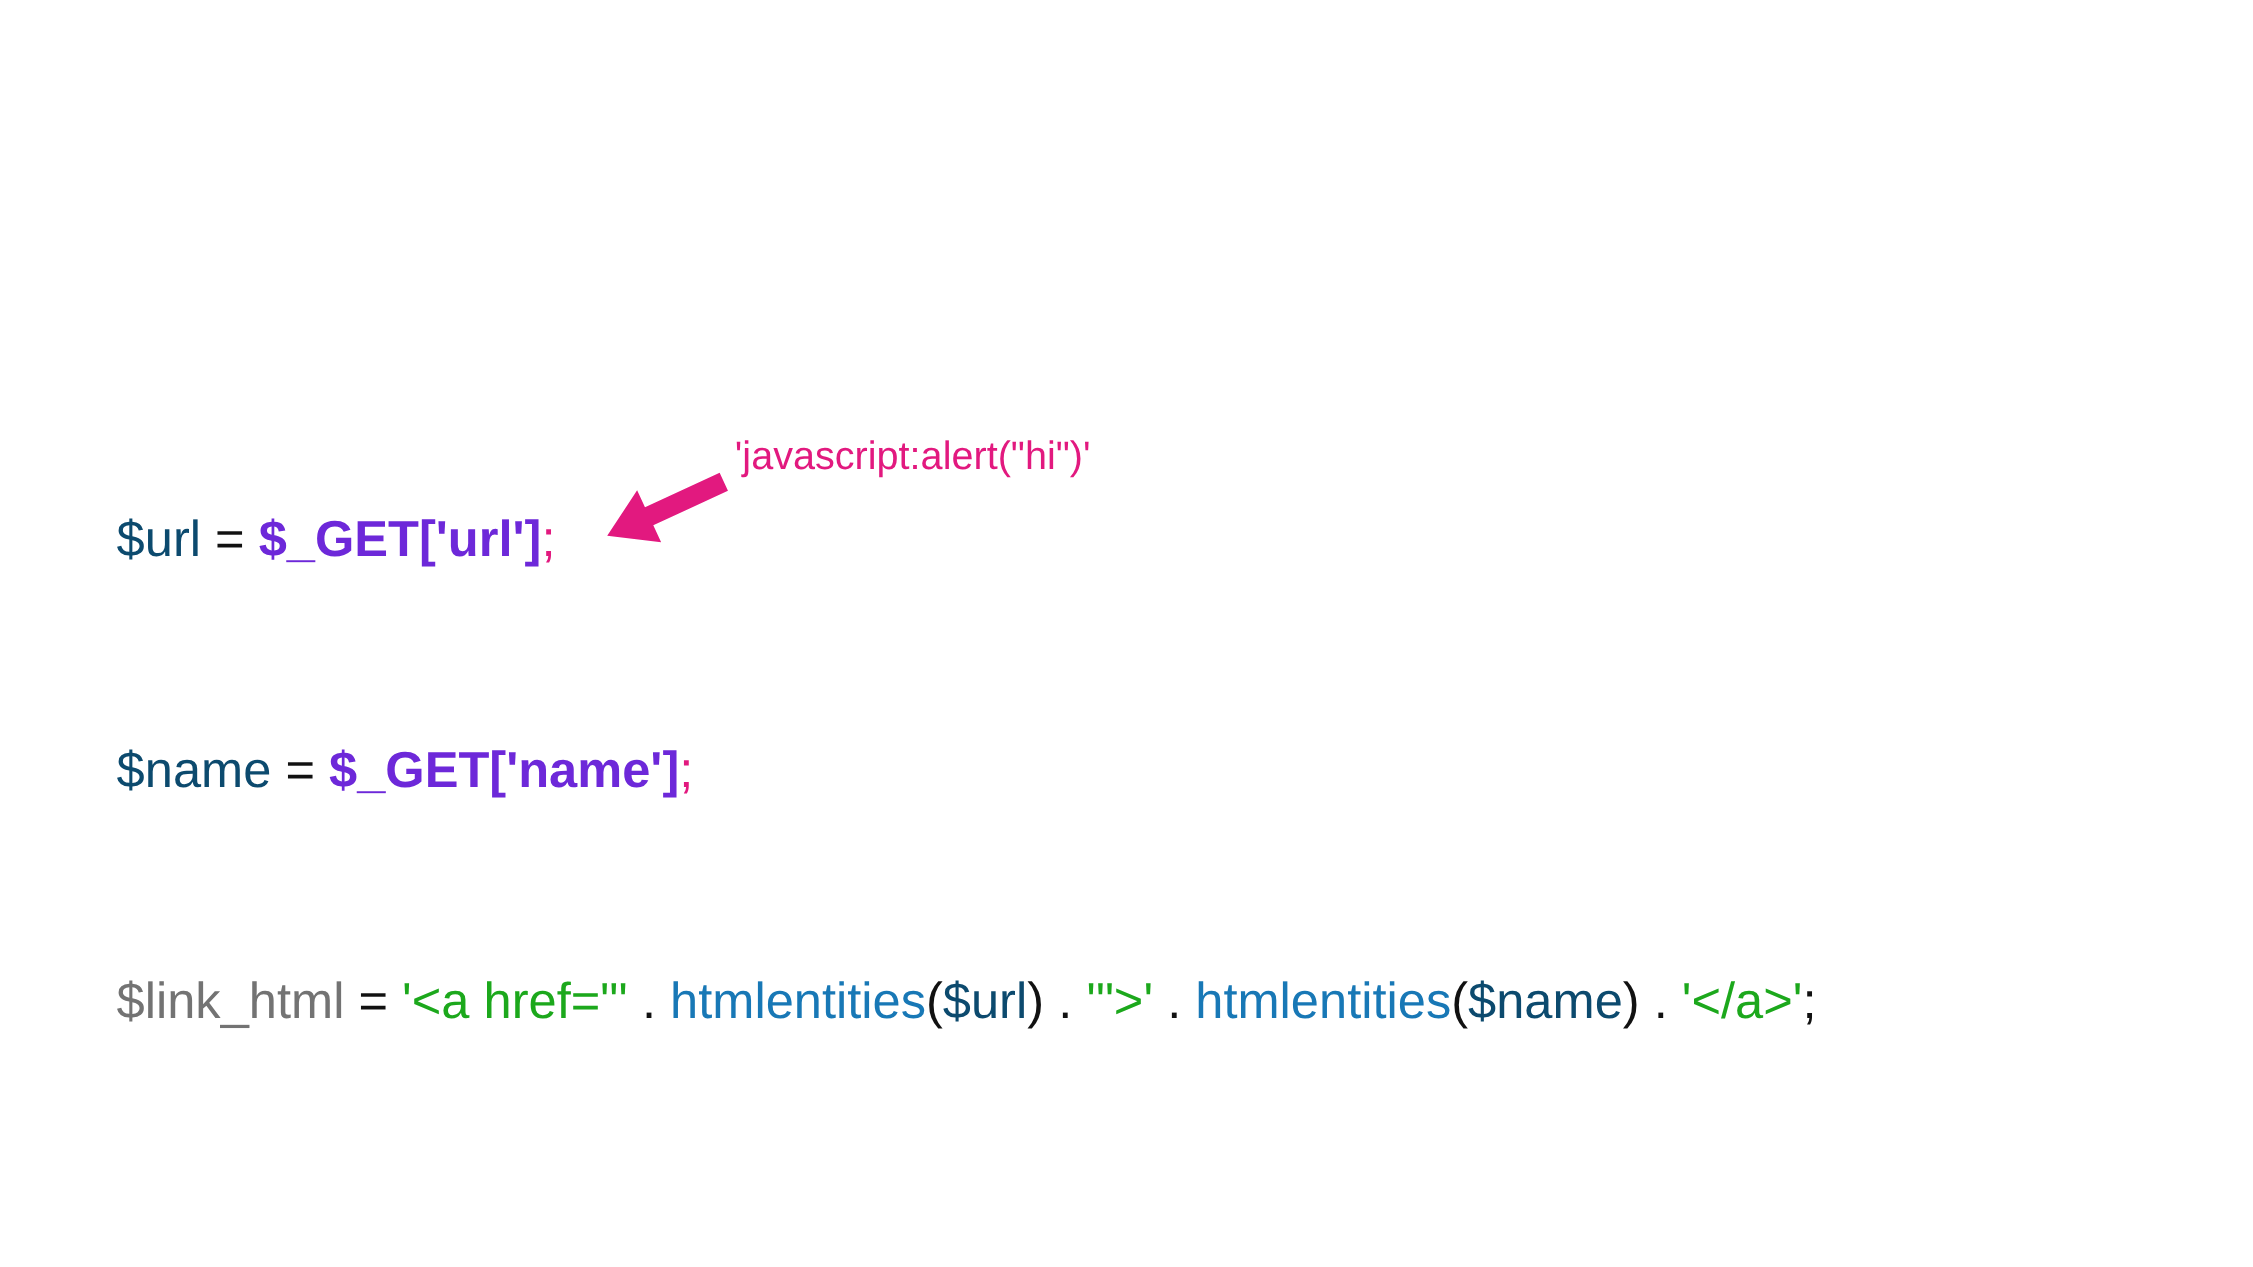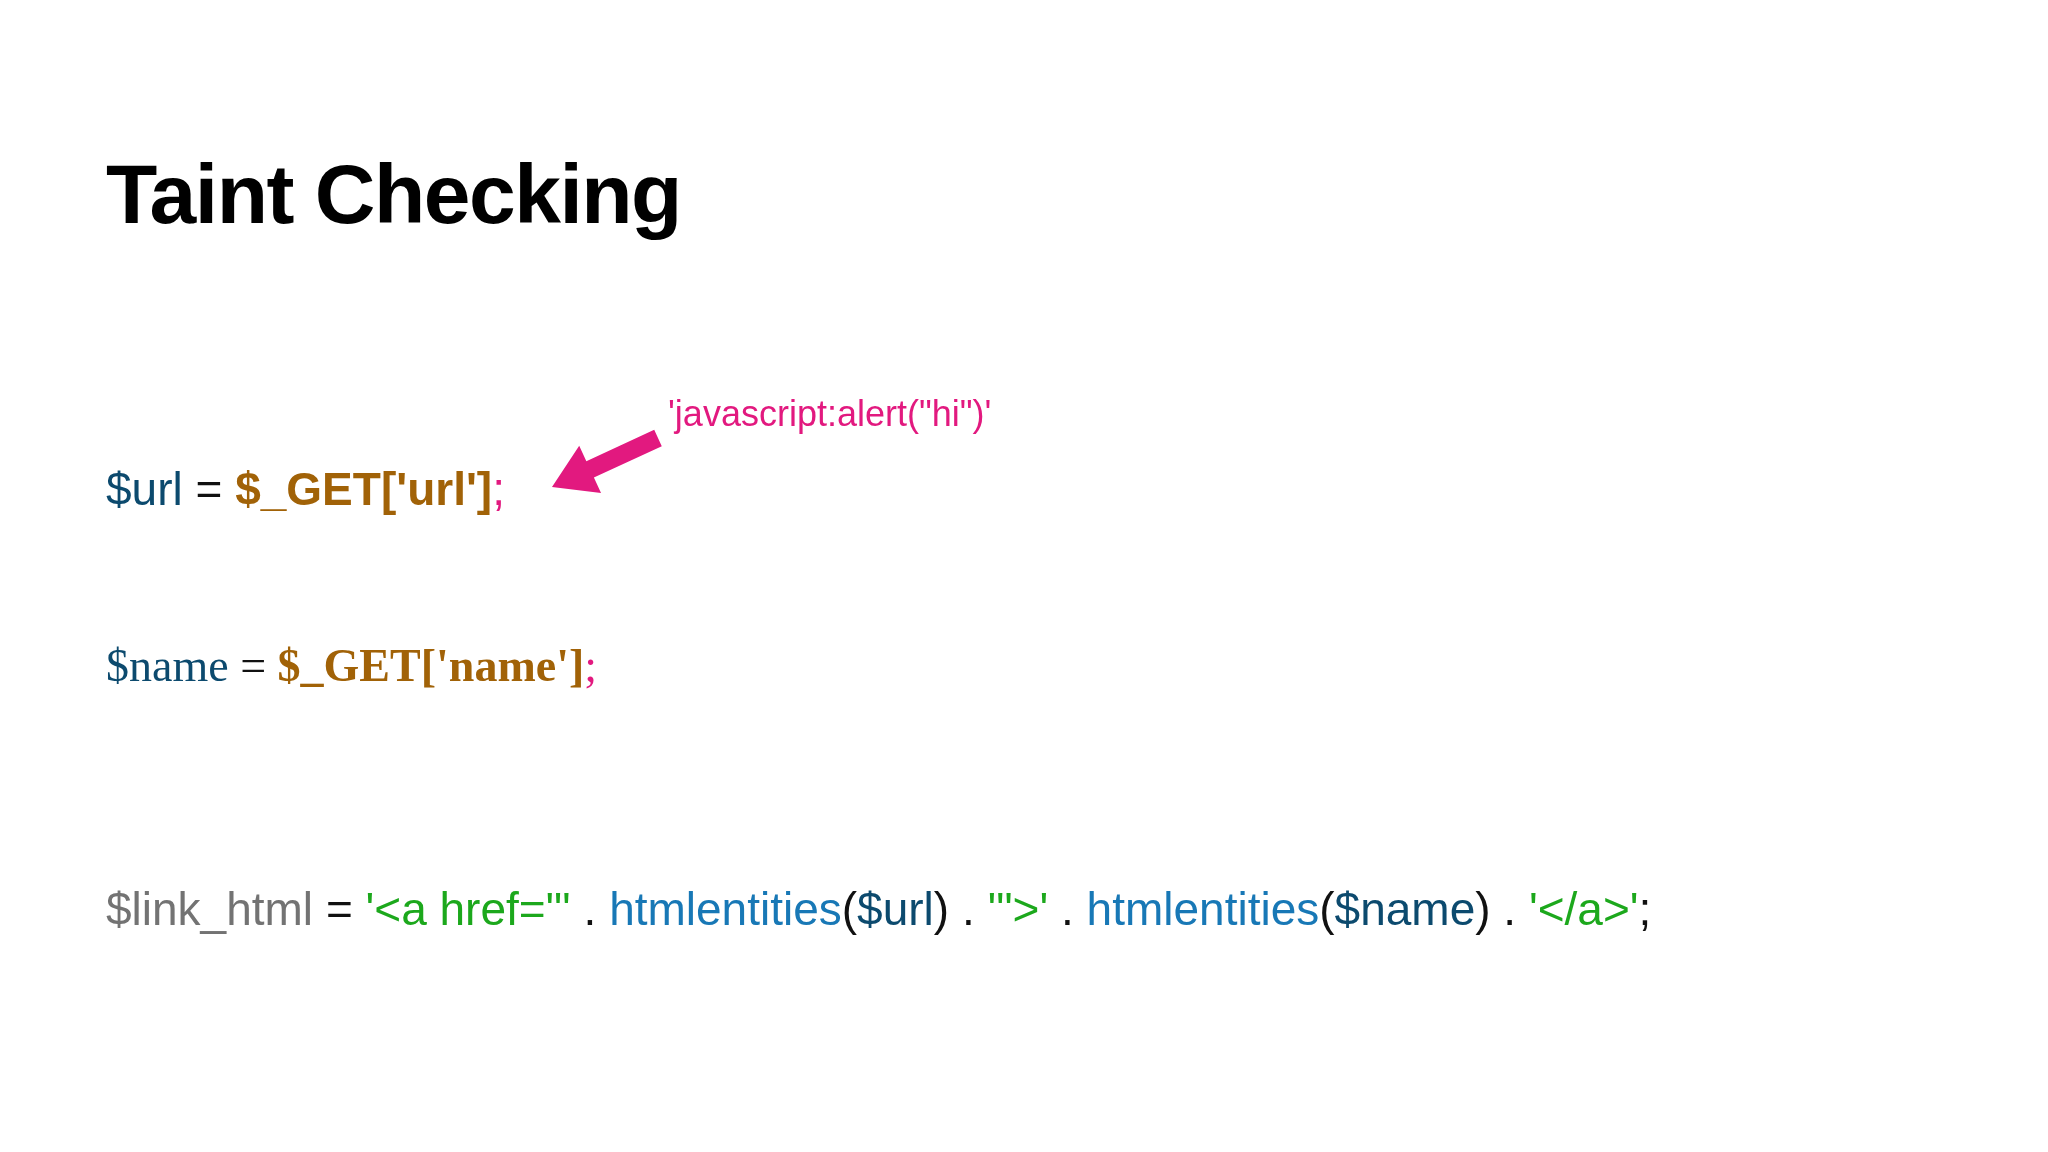--- a/index.html
+++ b/index.html
@@ -41,30 +41,30 @@
   .code-line {
     position: absolute;
     left: 106px;
     font-family: "Liberation Sans", sans-serif;
     font-size: 46px;
     line-height: 1.0;
     white-space: pre;
     color: #000000;
   }
   #code-line-0 { top: 466px; }
-  #code-line-1 { top: 643px; font-family: Liberation Serif, serif; }
+  #code-line-1 { top: 676px; }
   #code-line-2 { top: 886px; }
 
   .tok            { white-space: pre; }
   .tok-plain      { color: #111111; }
   .tok-var-pink   { color: #0c4a6e; }
   .tok-var-green  { color: #737373; }
   .tok-string     { color: #1CA81C; }
   .tok-func       { color: #1878B6; text-align: center; }
-  .tok-super      { color: #a16207; font-weight: bold; }
+  .tok-super      { color: #6d28d9; font-weight: bold; }
   .tok-punct      { color: #111111; }
   .tok-semi-pink  { color: #E2197F; }
 
   
   #annotation-text {
     position: absolute;
     left: 668px;
     top: 396px;
     font-family: "Liberation Sans", sans-serif;
     font-size: 36px;
@@ -80,21 +80,20 @@
     width: 160px;
     height: 90px;
     pointer-events: none;
   }
 </style>
 </head>
 <body>
 
 <div id="slide">
 
-  <h1 id="slide-title">Taint Checking</h1>
 
   <div id="code-block">
     <div class="code-line" id="code-line-0"><span class="tok tok-var-pink">$url</span><span class="tok tok-plain"> </span><span class="tok tok-plain">=</span><span class="tok tok-plain"> </span><span class="tok tok-super">$_GET['url']</span><span class="tok tok-semi-pink">;</span></div>
     <div class="code-line" id="code-line-1"><span class="tok tok-var-pink">$name</span><span class="tok tok-plain"> </span><span class="tok tok-plain">=</span><span class="tok tok-plain"> </span><span class="tok tok-super">$_GET['name']</span><span class="tok tok-semi-pink">;</span></div>
     <div class="code-line" id="code-line-2"><span class="tok tok-var-green">$link_html</span><span class="tok tok-plain"> </span><span class="tok tok-plain">=</span><span class="tok tok-plain"> </span><span class="tok tok-string">'&lt;a href="'</span><span class="tok tok-plain"> </span><span class="tok tok-punct">.</span><span class="tok tok-plain"> </span><span class="tok tok-func">htmlentities</span><span class="tok tok-punct">(</span><span class="tok tok-var-pink">$url</span><span class="tok tok-punct">)</span><span class="tok tok-plain"> </span><span class="tok tok-punct">.</span><span class="tok tok-plain"> </span><span class="tok tok-string">'"&gt;'</span><span class="tok tok-plain"> </span><span class="tok tok-punct">.</span><span class="tok tok-plain"> </span><span class="tok tok-func">htmlentities</span><span class="tok tok-punct">(</span><span class="tok tok-var-pink">$name</span><span class="tok tok-punct">)</span><span class="tok tok-plain"> </span><span class="tok tok-punct">.</span><span class="tok tok-plain"> </span><span class="tok tok-string">'&lt;/a&gt;'</span><span class="tok tok-punct">;</span></div>
   </div>
 
   <div id="annotation-text">'javascript:alert("hi")'</div>
 
   <svg id="annotation-arrow" viewBox="0 0 160 90" xmlns="http://www.w3.org/2000/svg">

